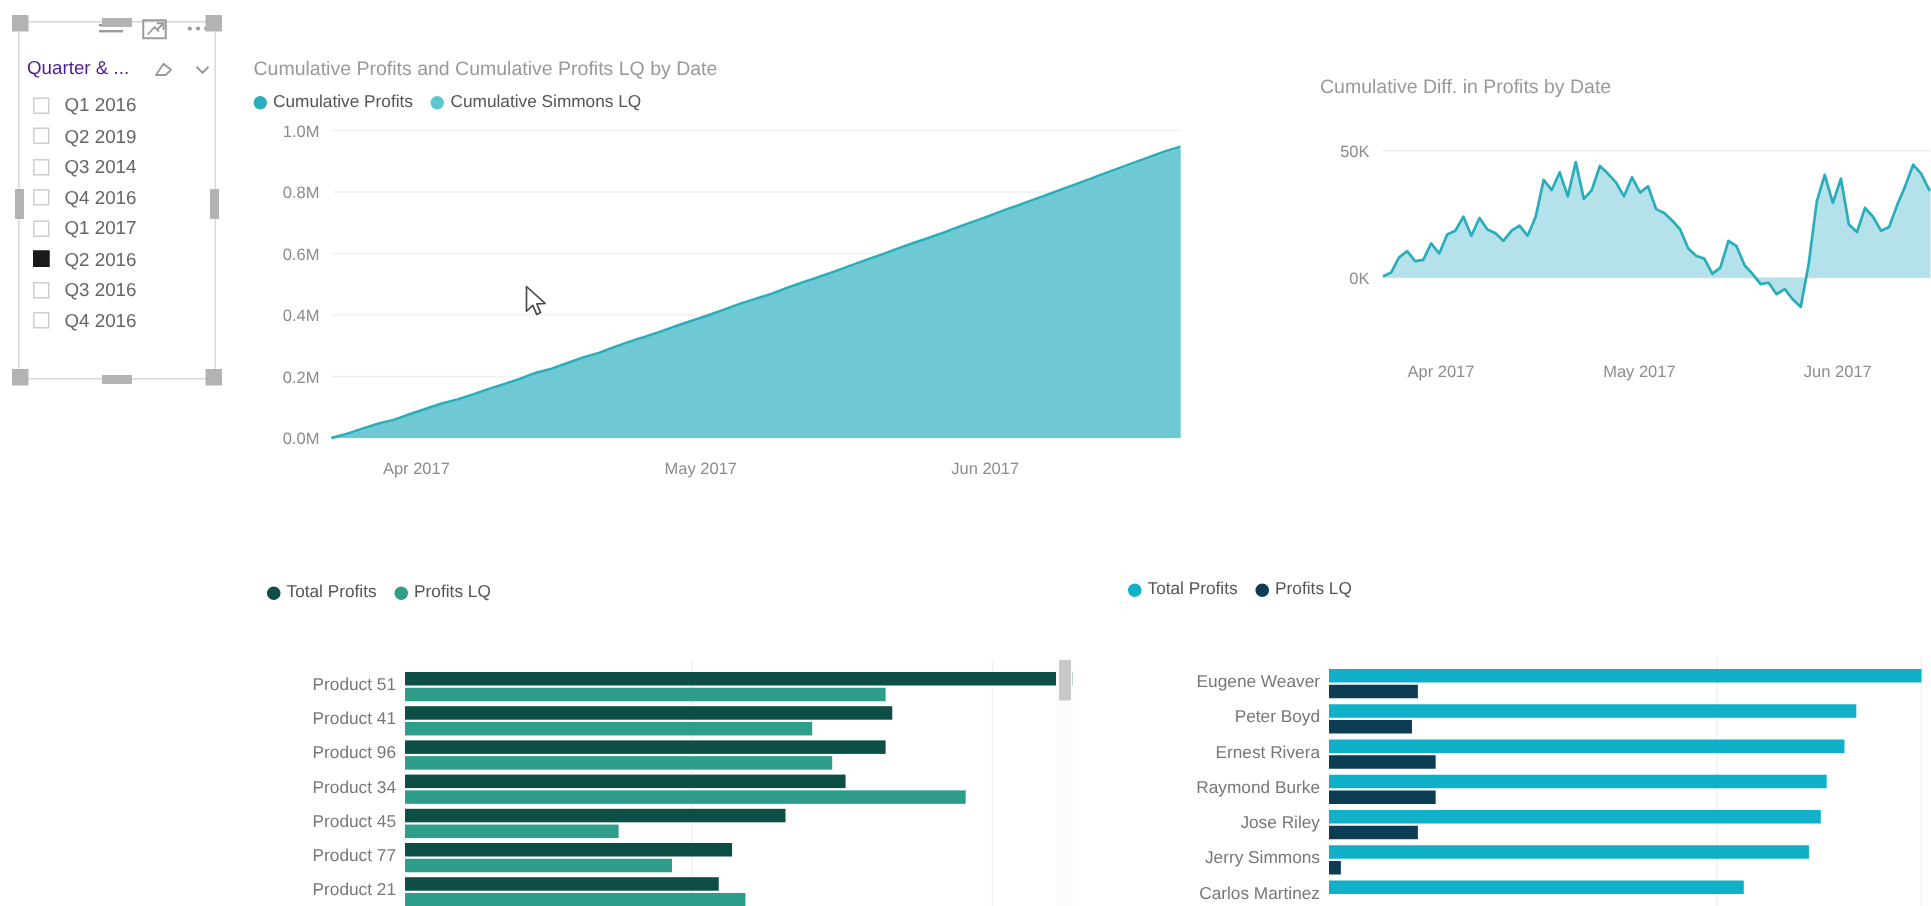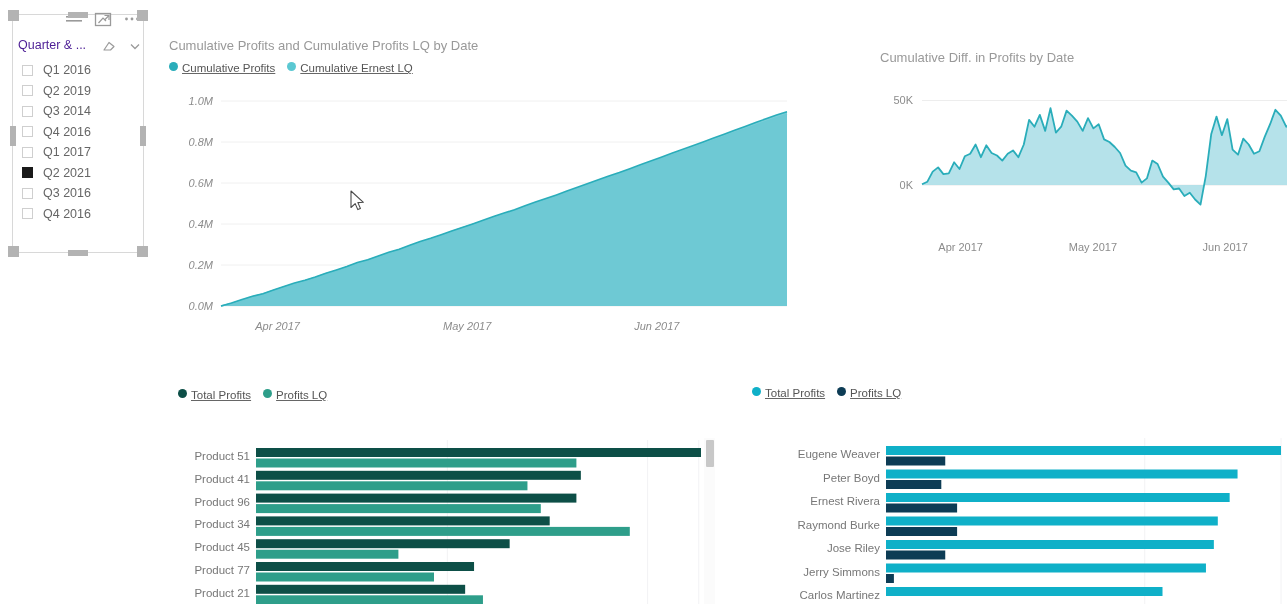--- a/index.html
+++ b/index.html
@@ -91,21 +91,21 @@
     font-size: 13px;
     color: #999;
     white-space: nowrap;
   }
   .legend {
     display: flex;
     align-items: center;
     gap: 12px;
     margin-top: 9px;
   }
-  .legend .entry { display: flex; align-items: flex-start; gap: 4px; text-decoration: underline; }
+  .legend .entry { display: flex; align-items: center; gap: 4px; }
   .legend .dot { width: 9px; height: 9px; border-radius: 50%; flex:0 0 auto;}
   .legend .txt { font-size: 11.5px; color: #555; white-space: nowrap; }
 
   svg { display: block; overflow: visible; }
 
   .scrollbar-track {
     position: absolute;
     background: #fbfbfb;
   }
   .scrollbar-thumb {
@@ -179,21 +179,21 @@
       <div class="slicer-item">
         <span class="cbx"></span>
         <span class="lbl">Q4 2016</span>
       </div>
       <div class="slicer-item">
         <span class="cbx"></span>
         <span class="lbl">Q1 2017</span>
       </div>
       <div class="slicer-item">
         <span class="cbx on"></span>
-        <span class="lbl">Q2 2021</span>
+        <span class="lbl">Q2 2016</span>
       </div>
       <div class="slicer-item">
         <span class="cbx"></span>
         <span class="lbl">Q3 2016</span>
       </div>
       <div class="slicer-item">
         <span class="cbx"></span>
         <span class="lbl">Q4 2016</span>
       </div>
     </div>
@@ -210,24 +210,24 @@
 
 <div class="vis" style="left:169px; top:38px; width:630px; height:310px;">
   <div class="vis-title">Cumulative Profits and Cumulative Profits LQ by Date</div>
   <div class="legend" id="legend-0">
       <span class="entry">
         <span class="dot" style="background: rgb(42, 173, 186);"></span>
         <span class="txt">Cumulative Profits</span>
       </span>
       <span class="entry">
         <span class="dot" style="background: rgb(91, 200, 210);"></span>
-        <span class="txt">Cumulative Ernest LQ</span>
-      </span>
-    </div>
-  <div id="plot-0" style="position:absolute; left:0; top:55px; width:630px; height:255px;font-style:italic;">
+        <span class="txt">Cumulative Simmons LQ</span>
+      </span>
+    </div>
+  <div id="plot-0" style="position:absolute; left:0; top:41px; width:630px; height:255px;">
       <svg width="630" height="255">
         <line x1="52" y1="8" x2="618" y2="8" stroke="#f0f0f0" stroke-width="1"></line>
         <text x="44" y="12" text-anchor="end" font-size="11" fill="#8c8c8c" font-family="&quot;Liberation Sans&quot;, sans-serif">1.0M</text>
         <line x1="52" y1="49" x2="618" y2="49" stroke="#f0f0f0" stroke-width="1"></line>
         <text x="44" y="53" text-anchor="end" font-size="11" fill="#8c8c8c" font-family="&quot;Liberation Sans&quot;, sans-serif">0.8M</text>
         <line x1="52" y1="90" x2="618" y2="90" stroke="#f0f0f0" stroke-width="1"></line>
         <text x="44" y="94" text-anchor="end" font-size="11" fill="#8c8c8c" font-family="&quot;Liberation Sans&quot;, sans-serif">0.6M</text>
         <line x1="52" y1="131" x2="618" y2="131" stroke="#f0f0f0" stroke-width="1"></line>
         <text x="44" y="135" text-anchor="end" font-size="11" fill="#8c8c8c" font-family="&quot;Liberation Sans&quot;, sans-serif">0.4M</text>
         <line x1="52" y1="172" x2="618" y2="172" stroke="#f0f0f0" stroke-width="1"></line>
@@ -266,21 +266,21 @@
   <div class="legend" id="legend-2">
       <span class="entry">
         <span class="dot" style="background: rgb(13, 79, 71);"></span>
         <span class="txt">Total Profits</span>
       </span>
       <span class="entry">
         <span class="dot" style="background: rgb(46, 158, 138);"></span>
         <span class="txt">Profits LQ</span>
       </span>
     </div>
-  <div id="plot-2" style="position:absolute; left:0; top:60px; width:530px; height:164px;">
+  <div id="plot-2" style="position:absolute; left:14px; top:60px; width:530px; height:164px;">
       <svg width="530" height="164">
         <line x1="269.35" y1="0" x2="269.35" y2="164" stroke="#f2f2f4" stroke-width="1"></line>
         <line x1="469.6" y1="0" x2="469.6" y2="164" stroke="#f2f2f4" stroke-width="1"></line>
         <line x1="520.775" y1="0" x2="520.775" y2="164" stroke="#f2f2f4" stroke-width="1"></line>
         <text x="72" y="20" text-anchor="end" font-size="11.5" fill="#777" font-family="&quot;Liberation Sans&quot;, sans-serif">Product 51</text>
         <rect x="78" y="8" width="445" height="9" fill="#0d4f47"></rect>
         <rect x="78" y="18.5" width="320.4" height="9" fill="#2e9e8a"></rect>
         <text x="72" y="42.8" text-anchor="end" font-size="11.5" fill="#777" font-family="&quot;Liberation Sans&quot;, sans-serif">Product 41</text>
         <rect x="78" y="30.8" width="324.84999999999997" height="9" fill="#0d4f47"></rect>
         <rect x="78" y="41.3" width="271.45" height="9" fill="#2e9e8a"></rect>

